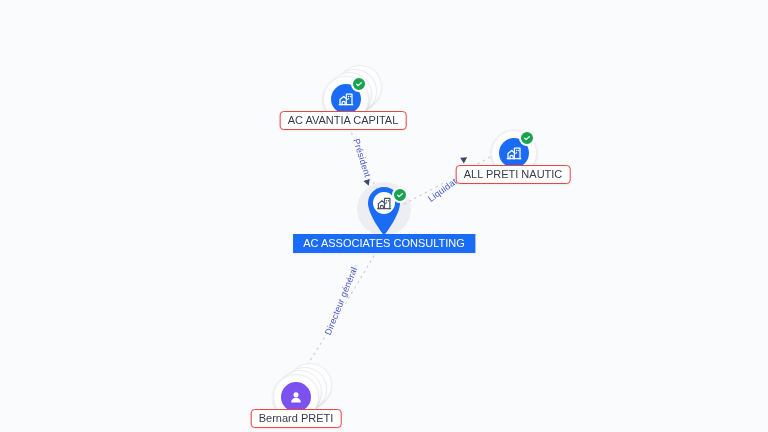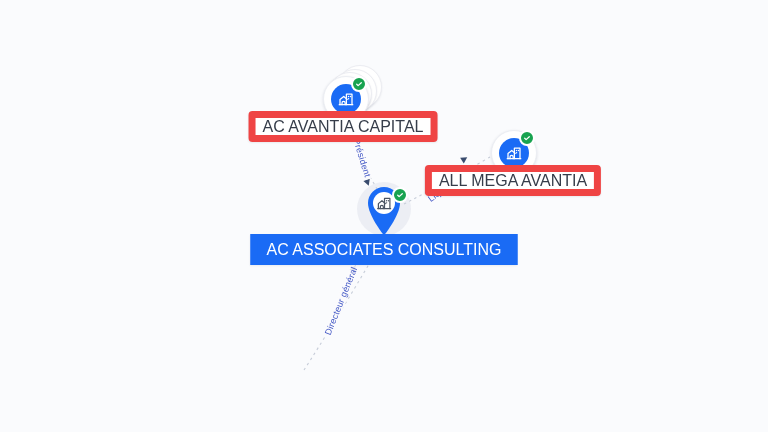--- a/index.html
+++ b/index.html
@@ -29,22 +29,22 @@
   }
   .inner.company{background:#1a6bf5;}
   .inner.person{background:#7b52f0;}
   .badge{
     position:absolute;left:28px;top:0;width:16px;height:16px;border-radius:50%;
     background:#18a350;border:2px solid #fff;box-sizing:border-box;
     display:flex;align-items:center;justify-content:center;z-index:4;
   }
   .node-label{
     position:absolute;transform:translateX(-50%);
-    background:#fff;border:7px solid #ef4444;border-radius:4px;
-    padding:2px 7px;font-size:16px;line-height:13px;color:#363d4a;
+    background:#fff;border:1px solid #ef4444;border-radius:4px;
+    padding:2px 7px;font-size:11px;line-height:13px;color:#363d4a;
     white-space:nowrap;box-shadow:0 1px 2px rgba(20,30,60,.07);z-index:5;
   }
   .node-label.selected{
     background:#1a6bf5;border-color:#1a6bf5;color:#fff;
     border-radius:0;padding:2px 9px;font-weight:500;
   }
   .pin-wrap{position:absolute;left:357px;top:182px;width:55px;height:72px;z-index:3;cursor:pointer;}
   .pin-svg{position:absolute;left:7px;top:3px;}
   .pin-badge{position:absolute;left:35px;top:5px;}
   .edge-label{
@@ -112,21 +112,21 @@
           <path d="M6.7 19.5 v-2.3 a2.1 2.1 0 0 1 4.2 0 v2.3"></path>
           <path d="M3 19.5 h18"></path>
         </svg>
       </div>
     </div>
     <div class="badge">
       <svg width="10" height="10" viewBox="0 0 24 24" fill="none" stroke="#ffffff" stroke-width="3" stroke-linecap="round" stroke-linejoin="round">
         <path d="M6.5 12.5 l3.4 3.4 L17.5 9"></path>
       </svg>
     </div>
-    <div class="node-label" style="left:22px;top:35px;">ALL MEGA AVANTIA</div>
+    <div class="node-label" style="left:22px;top:35px;">ALL PRETI NAUTIC</div>
   </div>
 
   <div class="pin-wrap">
     <svg class="pin-svg" width="40" height="52" viewBox="0 0 40 52">
       <path d="M20 50.5 C20 50.5 36 30.5 36 18 A16 16 0 0 0 4 18 C4 30.5 20 50.5 20 50.5 Z" fill="#1a6bf5"></path>
       <circle cx="20" cy="18" r="11" fill="#ffffff"></circle>
       <g transform="translate(11.5,9.5) scale(0.72)" fill="none" stroke="#4b5563" stroke-width="1.7" stroke-linecap="round" stroke-linejoin="round">
         <path d="M12.5 19.5 V5.5 h7.5 v14"></path>
         <circle cx="15.4" cy="8.6" r="0.95" fill="#4b5563" stroke="none"></circle>
         <circle cx="18" cy="8.6" r="0.95" fill="#4b5563" stroke="none"></circle>
@@ -137,14 +137,28 @@
       </g>
     </svg>
     <div class="badge pin-badge">
       <svg width="10" height="10" viewBox="0 0 24 24" fill="none" stroke="#ffffff" stroke-width="3" stroke-linecap="round" stroke-linejoin="round">
         <path d="M6.5 12.5 l3.4 3.4 L17.5 9"></path>
       </svg>
     </div>
     <div class="node-label selected" style="left:27px;top:52px;">AC ASSOCIATES CONSULTING</div>
   </div>
 
+  <div class="node" style="left:273px;top:374px;width:44px;height:44px;">
+    <div class="stack" style="left:15px;top:-11px;"></div>
+    <div class="stack" style="left:10px;top:-7px;"></div>
+    <div class="stack" style="left:5px;top:-4px;"></div>
+    <div class="big-circle">
+      <div class="inner person">
+        <svg width="18" height="18" viewBox="0 0 24 24">
+          <circle cx="12" cy="9" r="3.4" fill="#ffffff"></circle>
+          <path d="M5.6 19.3 a6.4 6.4 0 0 1 12.8 0 Z" fill="#ffffff"></path>
+        </svg>
+      </div>
+    </div>
+    <div class="node-label" style="left:23px;top:35px;">Bernard PRETI</div>
+  </div>
 
 </div>
 
 </body></html>

